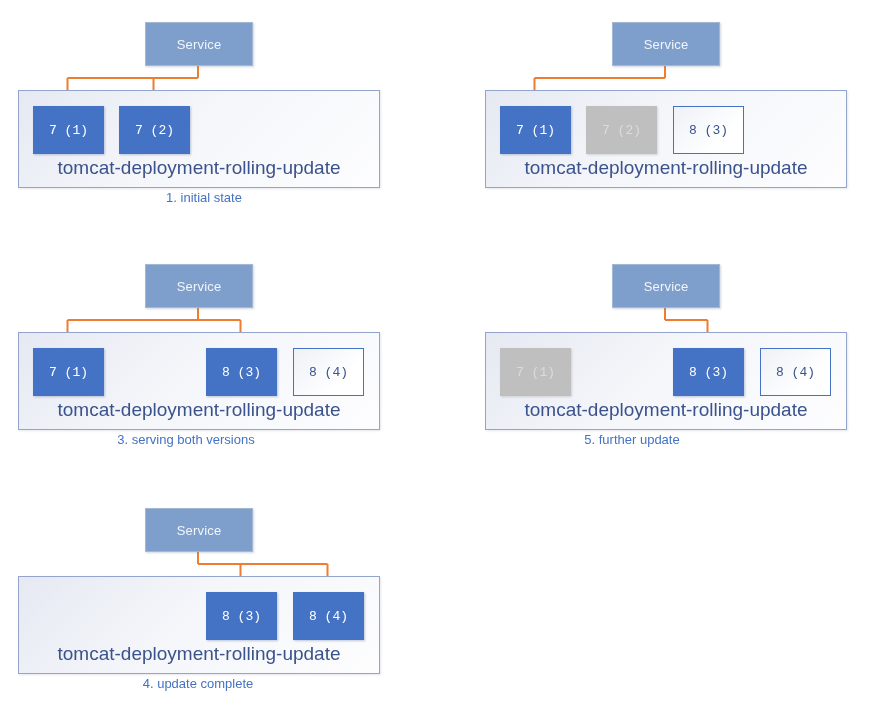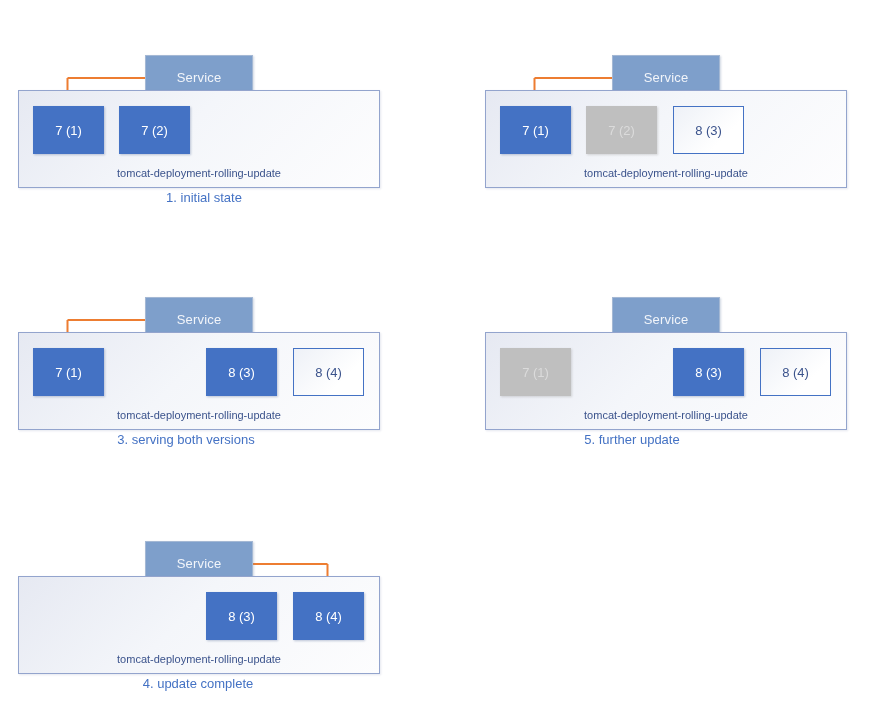--- a/index.html
+++ b/index.html
@@ -25,21 +25,20 @@
     left: 145px;
     top: 22px;
     width: 106px;
     height: 42px;
     background: var(--service-fill);
     border: 1px solid var(--service-border);
     display: flex;
     align-items: center;
     justify-content: center;
     box-shadow: 1px 1px 2px rgba(120,140,170,0.35);
-    margin-top: 33px;
   }
   .service-label {
     color: #F2F5FA;
     font-size: 13px;
     letter-spacing: 0.2px;
   }
   .arrows {
     position: absolute;
     left: 0;
     top: 0;
@@ -58,20 +57,21 @@
   .pod {
     position: absolute;
     top: 15px;
     width: 71px;
     height: 48px;
     display: flex;
     align-items: center;
     justify-content: center;
     font-size: 13px;
     box-sizing: border-box;
+    font-family: Liberation Mono, monospace;
   }
   .pod.active {
     background: var(--pod-active-fill);
     color: var(--pod-active-text);
     box-shadow: 1px 1px 2px rgba(100,120,160,0.4);
   }
   .pod.inactive {
     background: var(--pod-inactive-fill);
     color: var(--pod-inactive-text);
     box-shadow: 1px 1px 2px rgba(150,150,150,0.35);
@@ -80,21 +80,21 @@
     background: linear-gradient(135deg, #EEF1F7 0%, #FFFFFF 70%);
     border: 1.5px solid var(--pod-new-border);
     color: var(--pod-new-text);
   }
   .deploy-label {
     position: absolute;
     left: 0;
     right: 0;
     bottom: 8px;
     text-align: center;
-    font-size: 11px;
+    font-size: 19px;
     color: var(--deployment-label-text);
   }
   .caption {
     position: absolute;
     top: 190px;
     transform: translateX(-50%);
     white-space: nowrap;
     font-size: 13px;
     color: var(--caption-text);
   }

